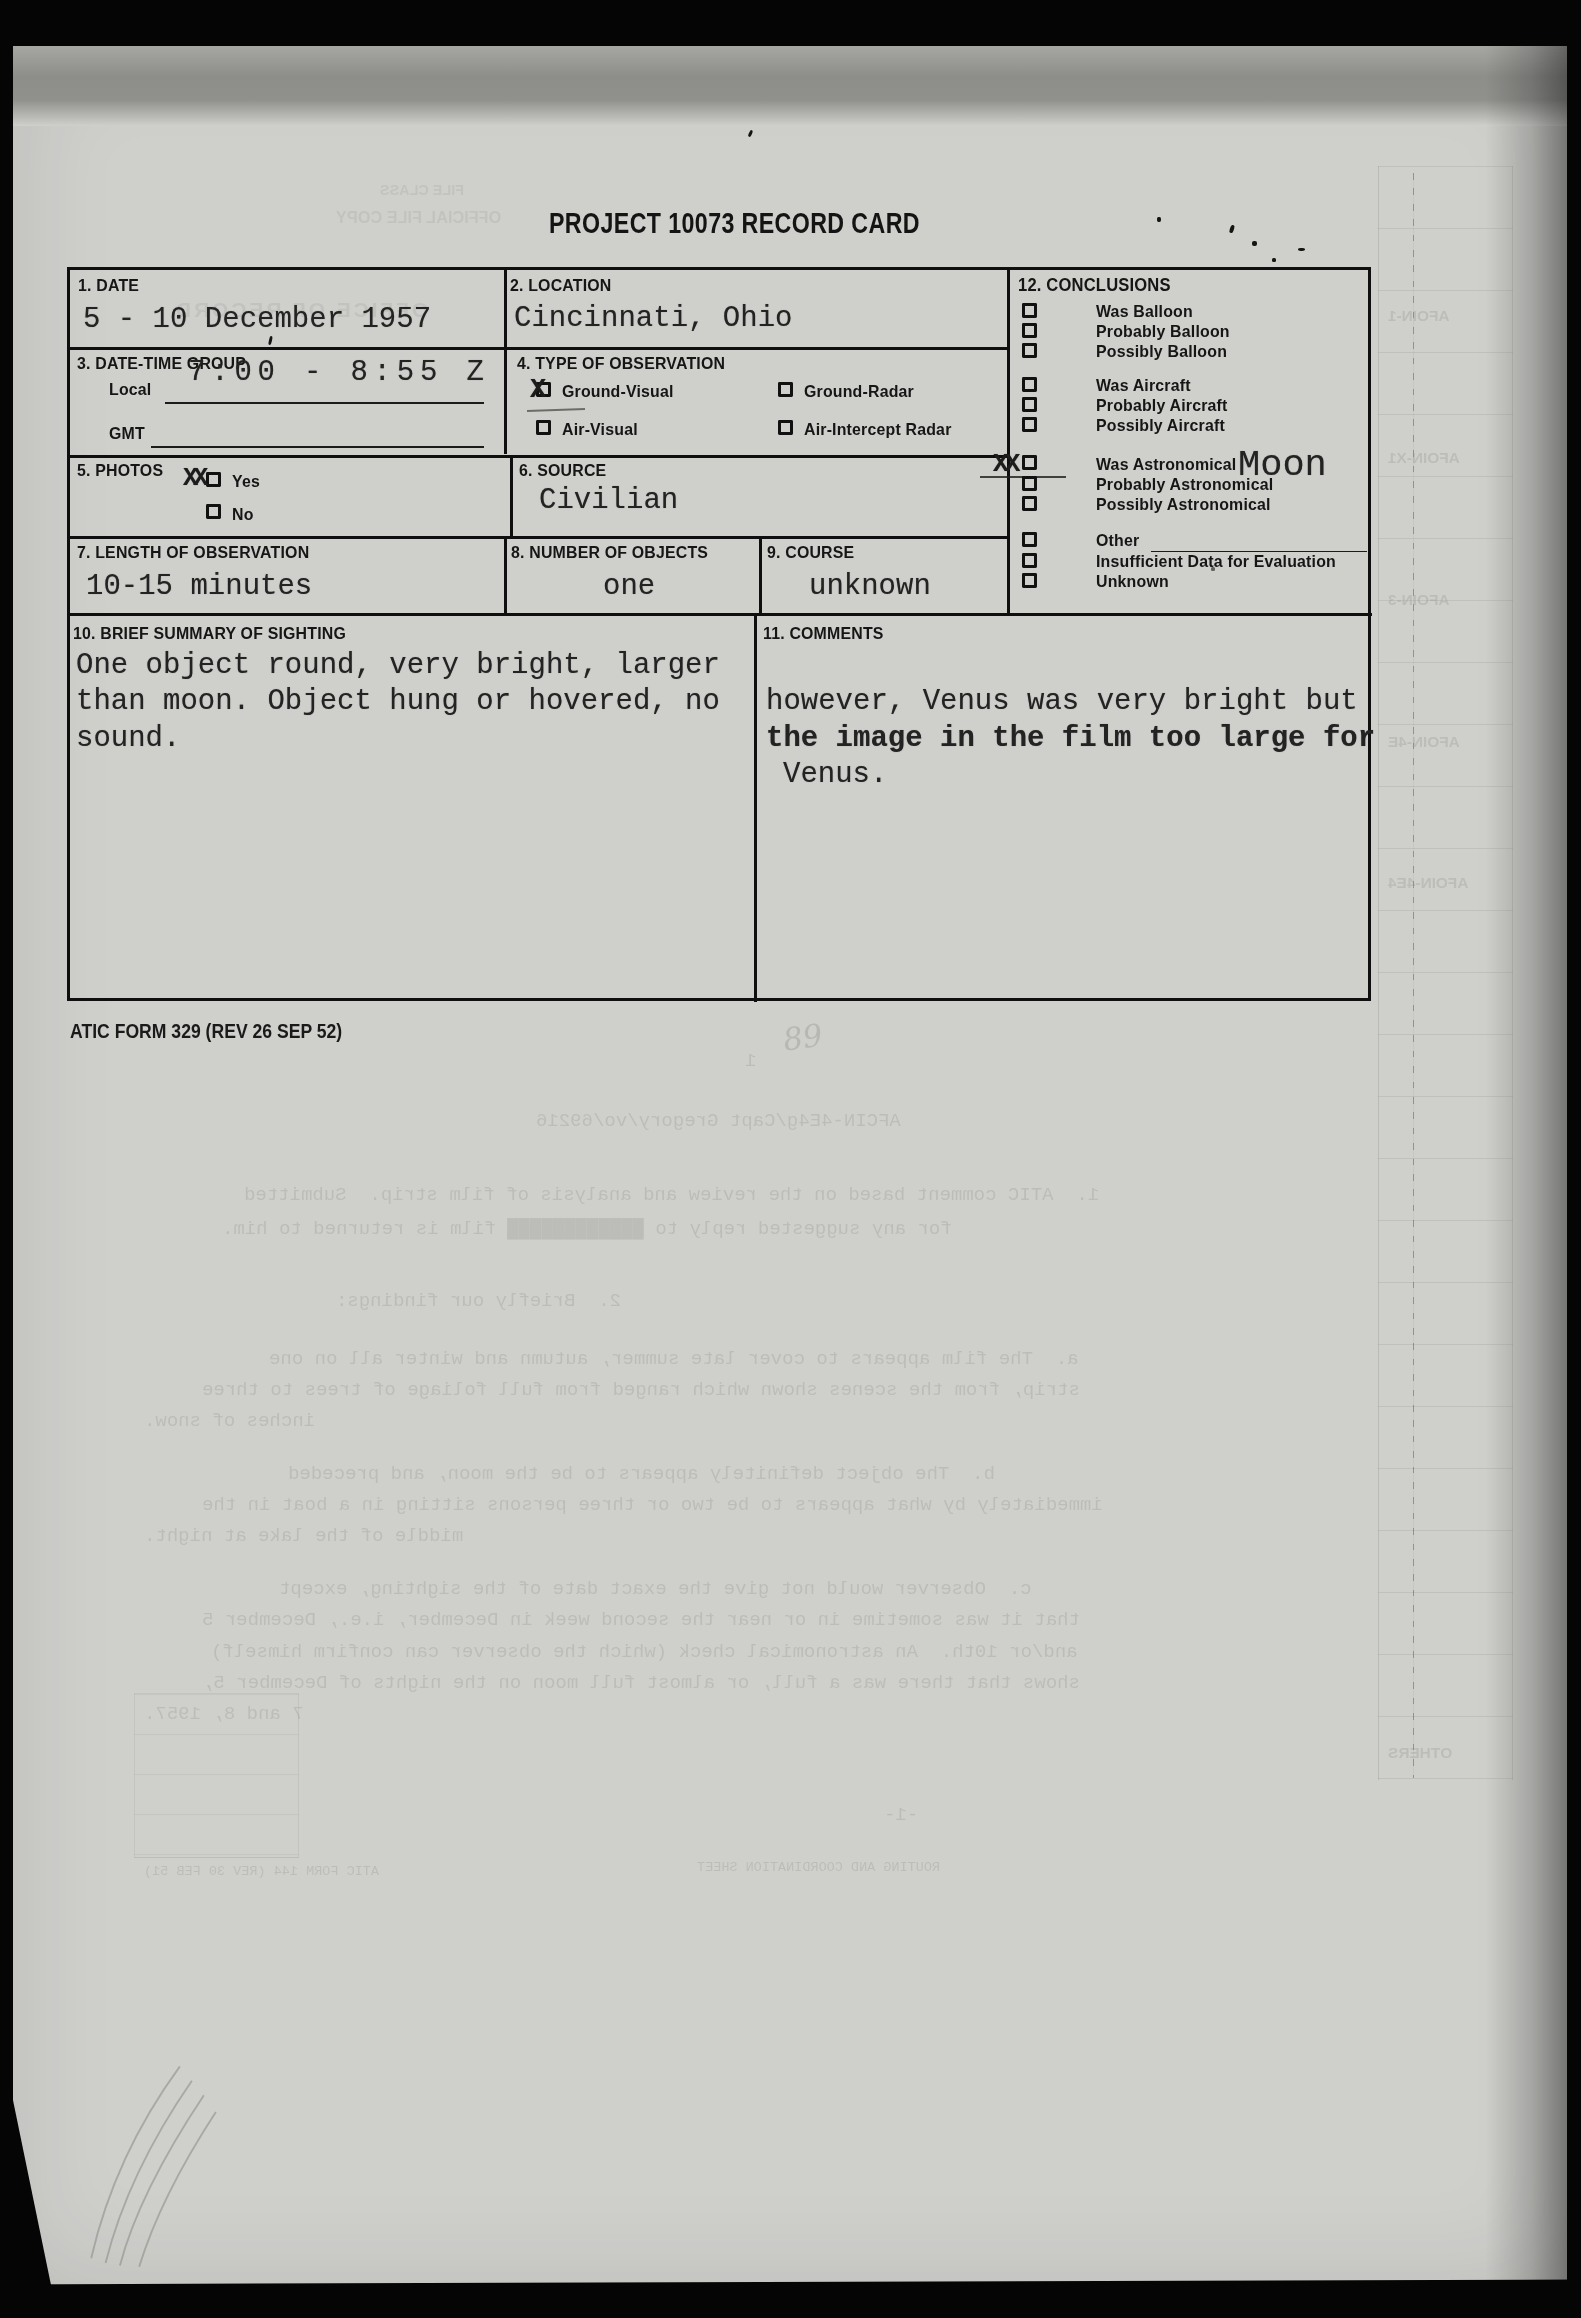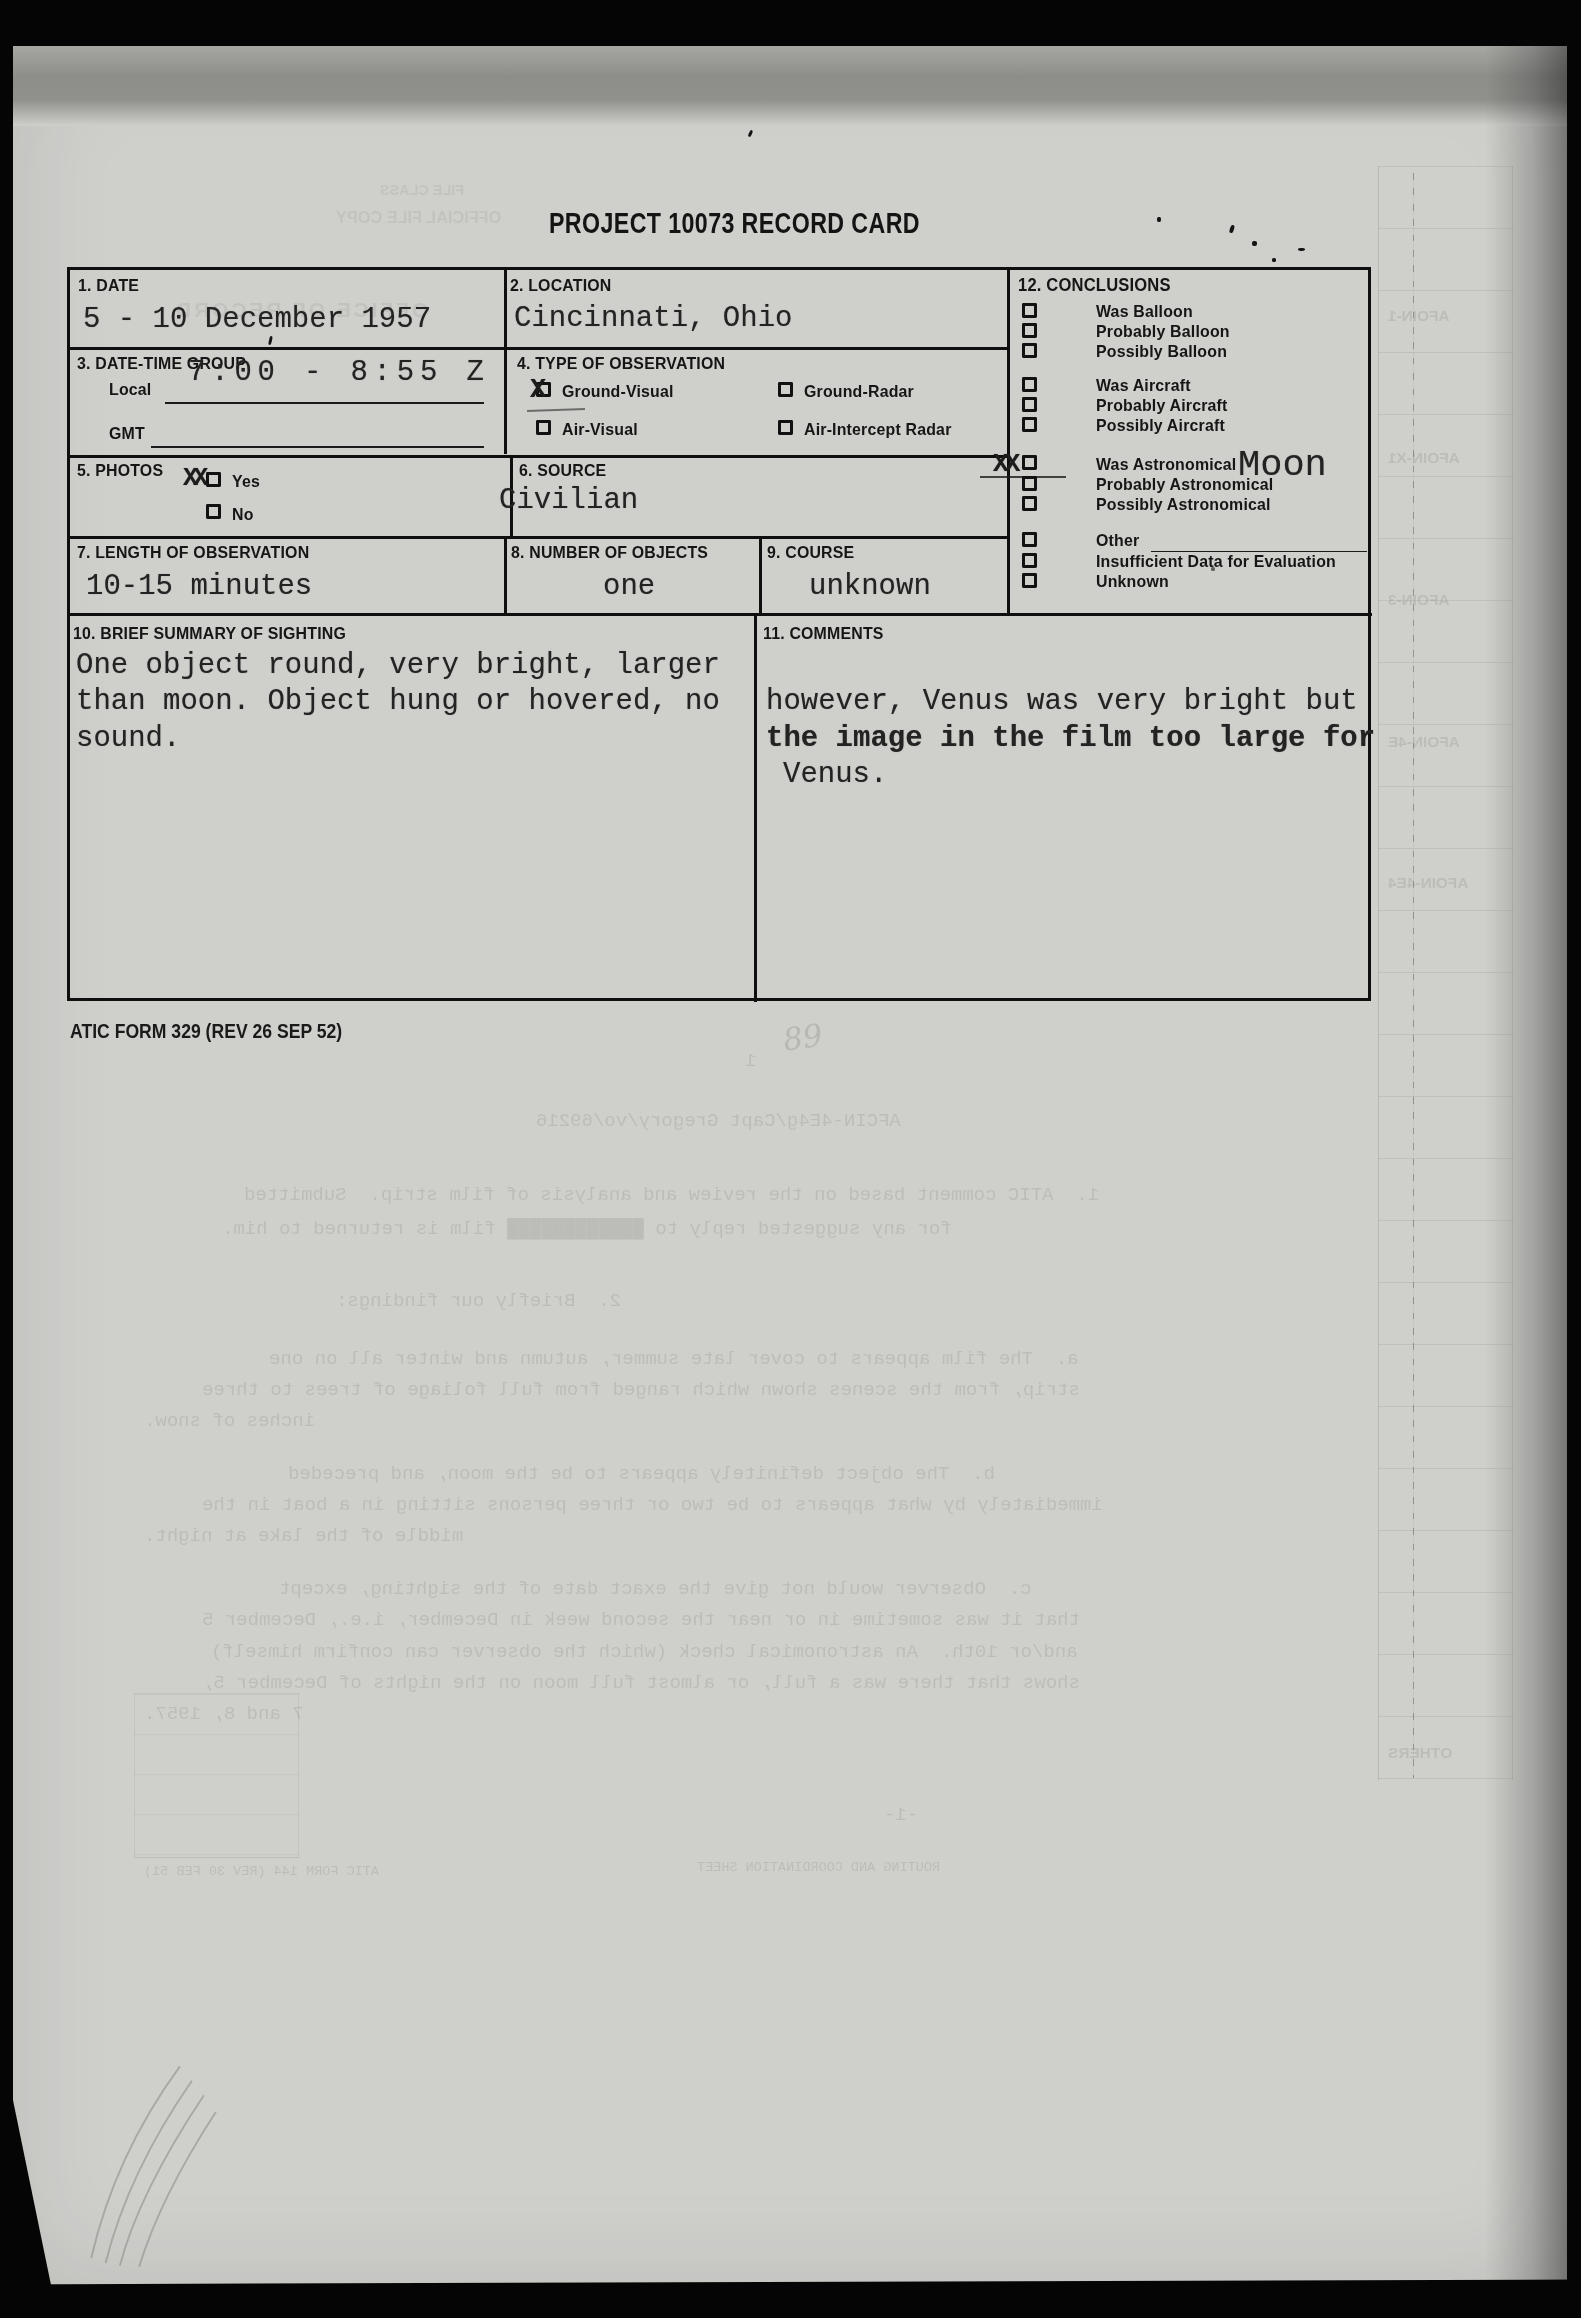--- a/index.html
+++ b/index.html
@@ -137,21 +137,21 @@
   <div class="lbl" style="left:804px;top:419px;">Air-Intercept Radar</div>
 
   <div class="lbl" style="left:77px;top:460px;">5. PHOTOS</div>
   <div class="chk" style="left:206px;top:472px;"></div>
   <div class="mark" style="left:183px;top:464px;font-size:25px;letter-spacing:-4.8px;">XX</div>
   <div class="lbl" style="left:232px;top:471px;">Yes</div>
   <div class="chk" style="left:206px;top:504px;"></div>
   <div class="lbl" style="left:232px;top:504px;">No</div>
 
   <div class="lbl" style="left:519px;top:460px;">6. SOURCE</div>
-  <div class="typed" style="left:499px;top:484px;">Civilian</div>
+  <div class="typed" style="left:539px;top:484px;">Civilian</div>
 
   <div class="lbl" style="left:77px;top:542px;">7. LENGTH OF OBSERVATION</div>
   <div class="typed" style="left:86px;top:570px;">10-15 minutes</div>
   <div class="lbl" style="left:511px;top:542px;">8. NUMBER OF OBJECTS</div>
   <div class="typed" style="left:603px;top:570px;">one</div>
   <div class="lbl" style="left:767px;top:542px;">9. COURSE</div>
   <div class="typed" style="left:809px;top:570px;">unknown</div>
 
   <div class="lbl" style="left:73px;top:623px;">10. BRIEF SUMMARY OF SIGHTING</div>
   <div class="typed" style="left:76px;top:685px;">than moon. Object hung or hovered, no</div>

